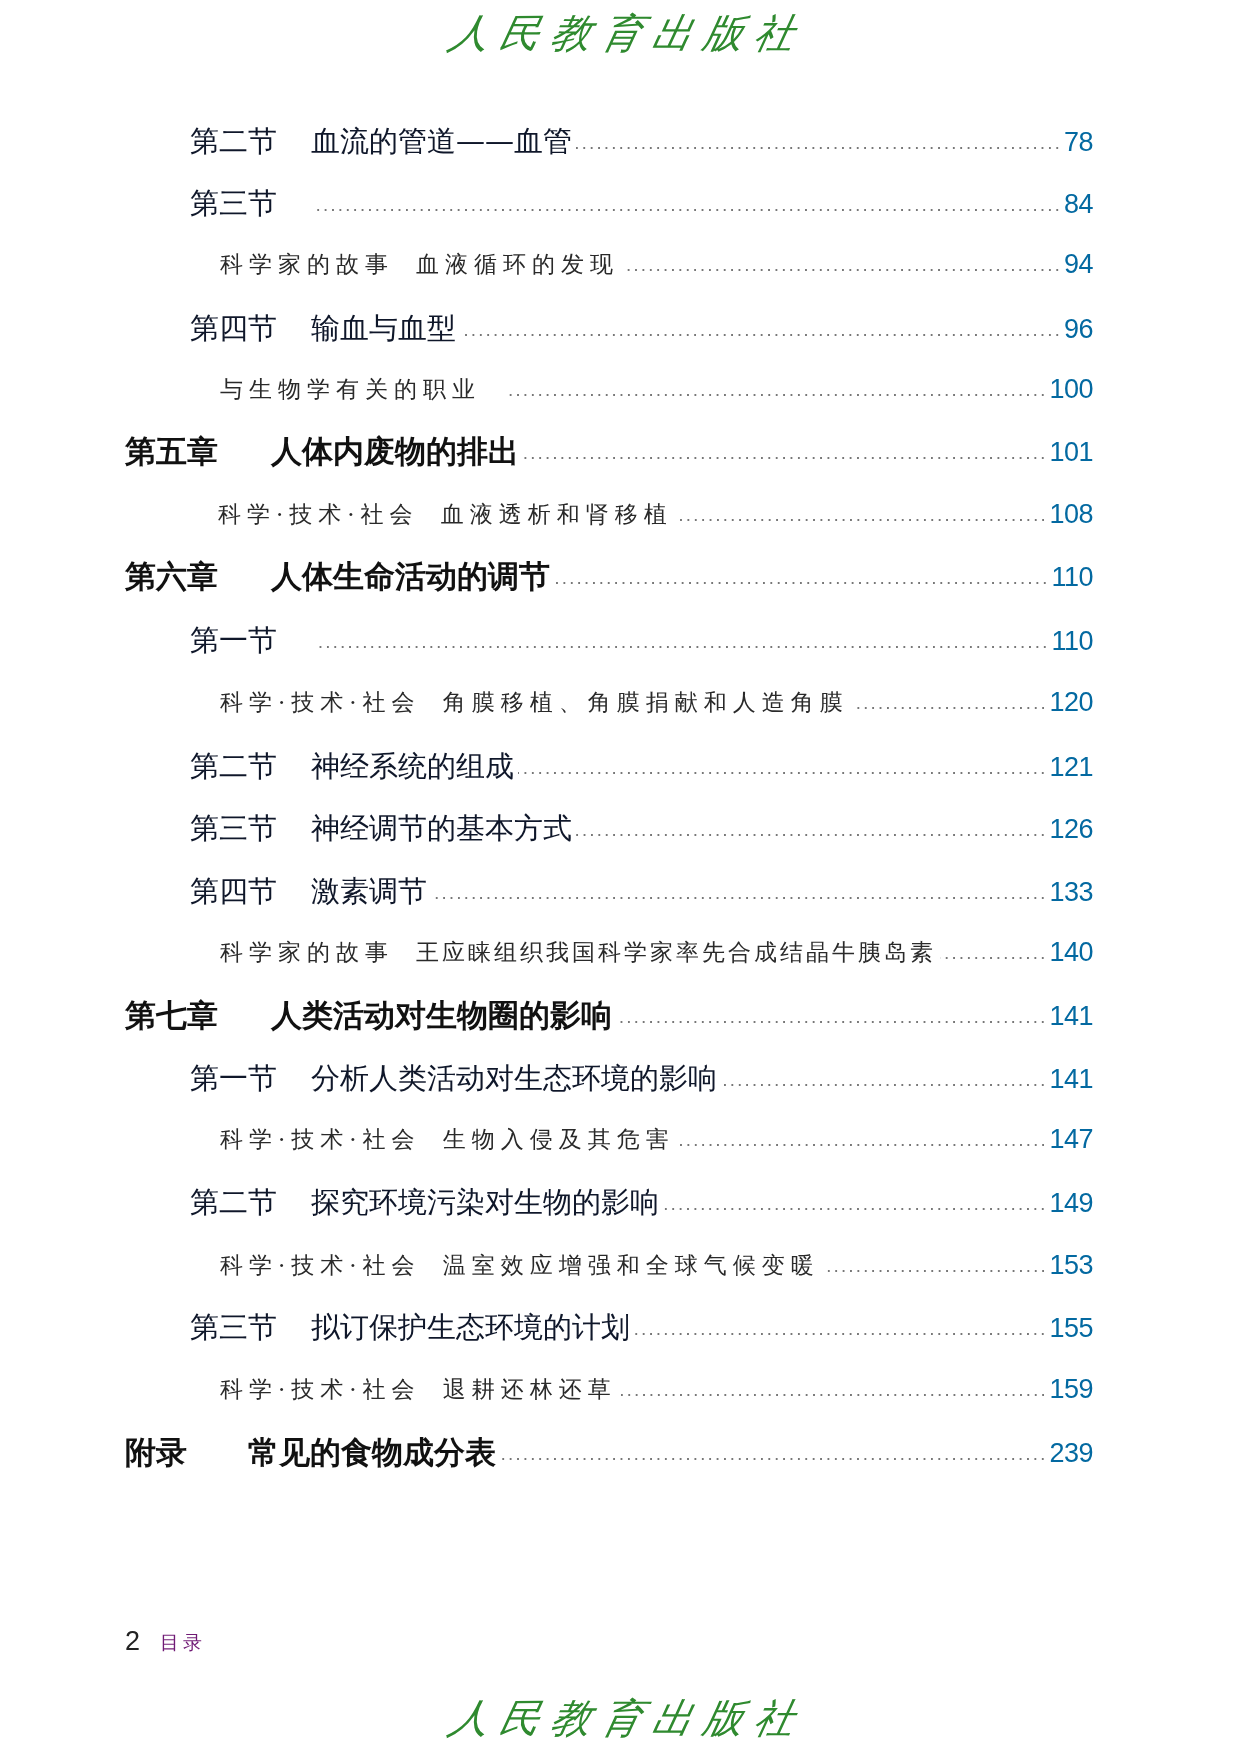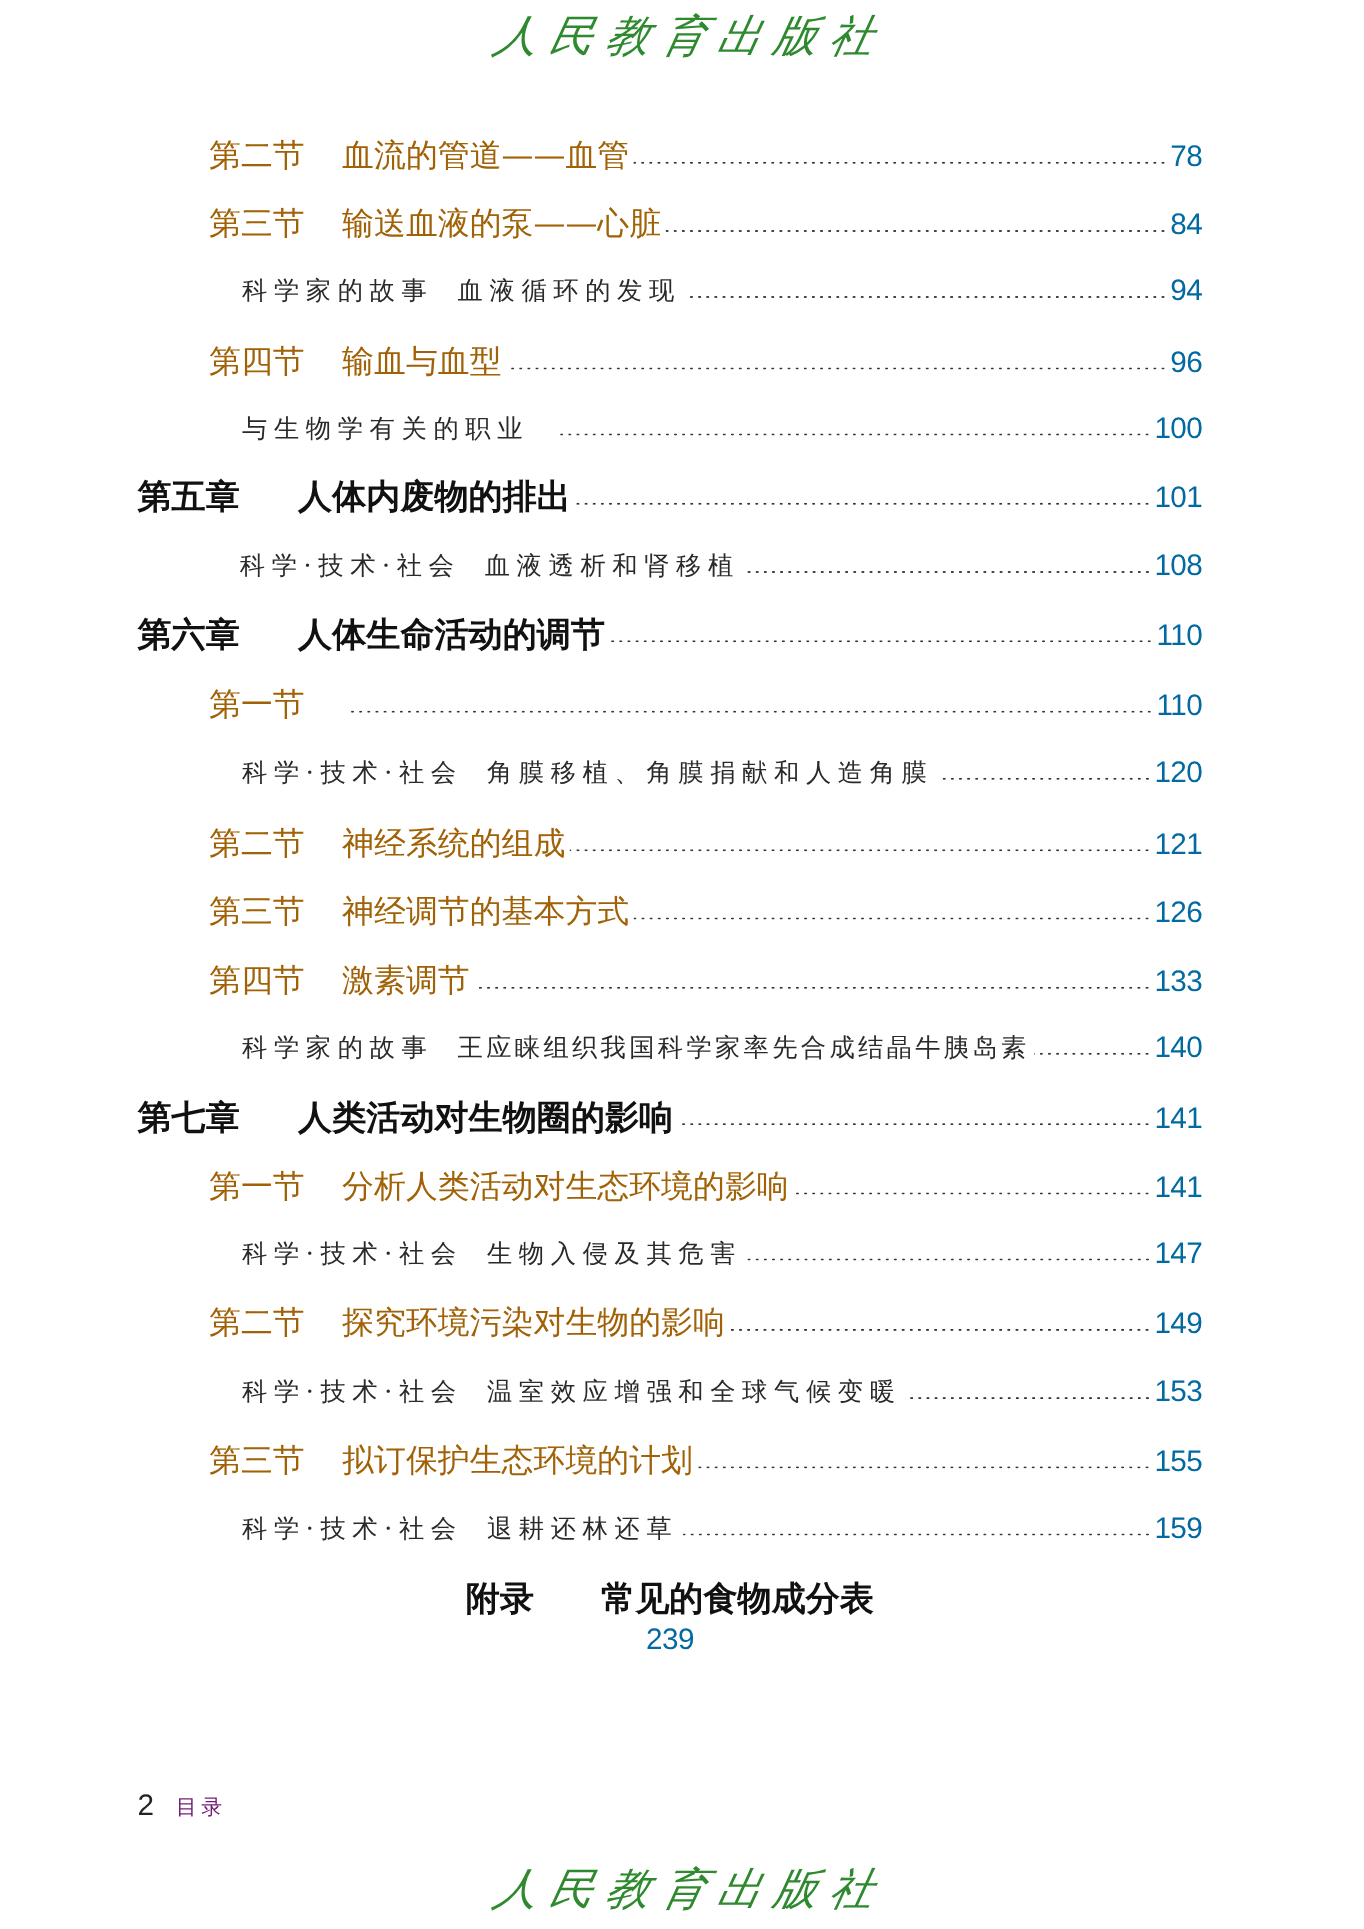--- a/index.html
+++ b/index.html
@@ -16,21 +16,21 @@
   .row { position: absolute; left: 0; height: 40px; display: flex; align-items: center; }
   .row .label { white-space: nowrap; display: flex; align-items: center; }
   .row .leader { flex: 1; height: 2px; margin: 0 3px 0 4px;
                  background-image: radial-gradient(circle, #333 0.9px, transparent 1.2px);
                  background-size: 7.4px 3px; background-repeat: repeat-x; background-position: right center;
                  align-self: center; position: relative; top: 6px; }
   .row .page { font-family: "Liberation Sans", "DejaVu Sans", sans-serif; font-size: 27px;
                color: #0369a1; text-align: right; min-width: 0; letter-spacing: -0.5px; }
   .chapter .label { font-family: "DejaVu Serif", serif; font-weight: bold; font-size: 31px; color: #111; gap: 21px; }
   .chapter .num { margin-right: 32px; }
-  .section .label { font-size: 29px; color: #a16207; text-align: right; }
+  .section .label { font-size: 29px; color: #0f172a; text-align: right; }
   .section .num { margin-right: 34px; }
   .sub .label { font-size: 23px; color: #2a2a2a; letter-spacing: 6px; }
   .sub .num { margin-right: 22px; }
   .footer-page { position: absolute; left: 125px; top: 1626px; font-family: "Liberation Sans", sans-serif;
                  font-size: 27px; color: #222; }
   .footer-label { position: absolute; left: 160px; top: 1630px; font-family: "DejaVu Sans", sans-serif;
                   font-size: 19px; letter-spacing: 4px; color: #701a75; }
 </style>
 </head>
 <body>
@@ -50,21 +50,20 @@
     <span class="label">
         <span class="num">第二节</span>
         <span>血流的管道——血管</span>
       </span>
     <span class="leader"></span>
     <span class="page">78</span>
   </div>
   <div class="row section" style="top:184px; left:190px; width:903px;">
     <span class="label">
         <span class="num">第三节</span>
-        <span>输送血液的泵——心脏</span>
       </span>
     <span class="leader"></span>
     <span class="page">84</span>
   </div>
   <div class="row sub" style="top:244px; left:220px; width:873px;">
     <span class="label">
         <span class="num">科学家的故事</span>
         <span>血液循环的发现</span>
       </span>
     <span class="leader"></span>
@@ -205,21 +204,21 @@
     <span class="page">155</span>
   </div>
   <div class="row sub" style="top:1369px; left:220px; width:873px;">
     <span class="label">
         <span class="num">科学·技术·社会</span>
         <span>退耕还林还草</span>
       </span>
     <span class="leader"></span>
     <span class="page">159</span>
   </div>
-  <div class="row chapter" style="top:1433px; left:125px; width:968px;flex-direction:column;">
+  <div class="row chapter" style="top:1433px; left:125px; width:968px;">
     <span class="label">
         <span class="num" style="margin-right:40px;">附录</span>
         <span>常见的食物成分表</span>
       </span>
     <span class="leader"></span>
     <span class="page">239</span>
   </div>
 </div>
 
 <div class="footer-page">2</div>

